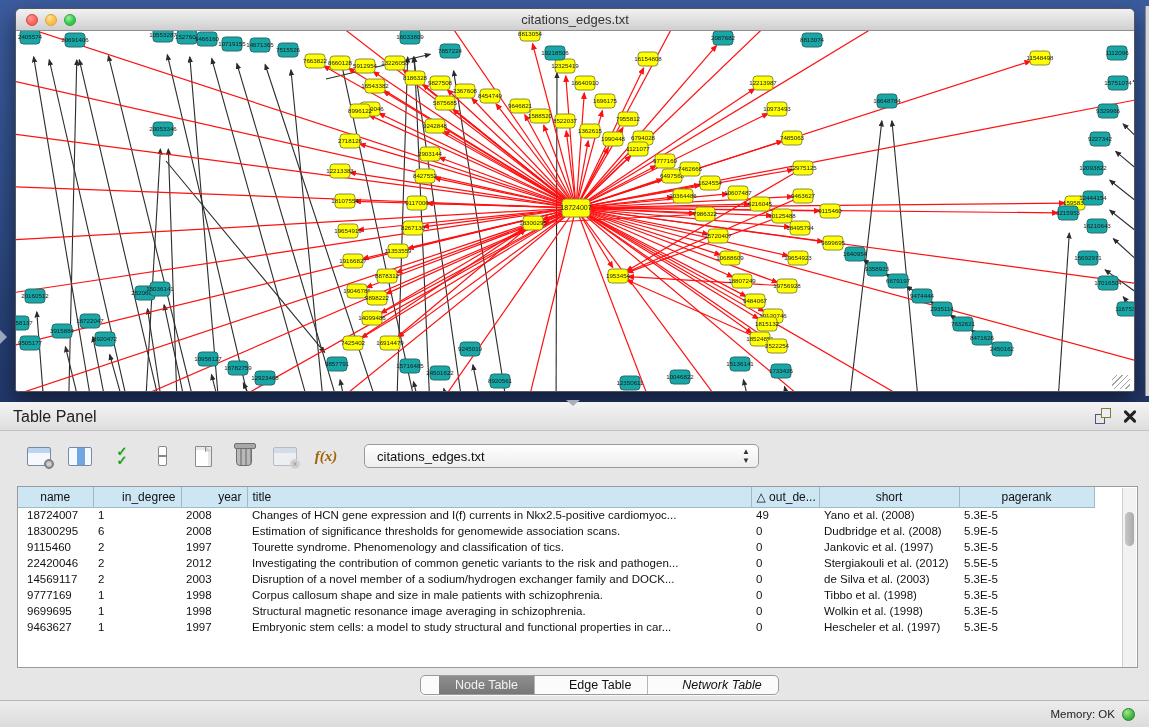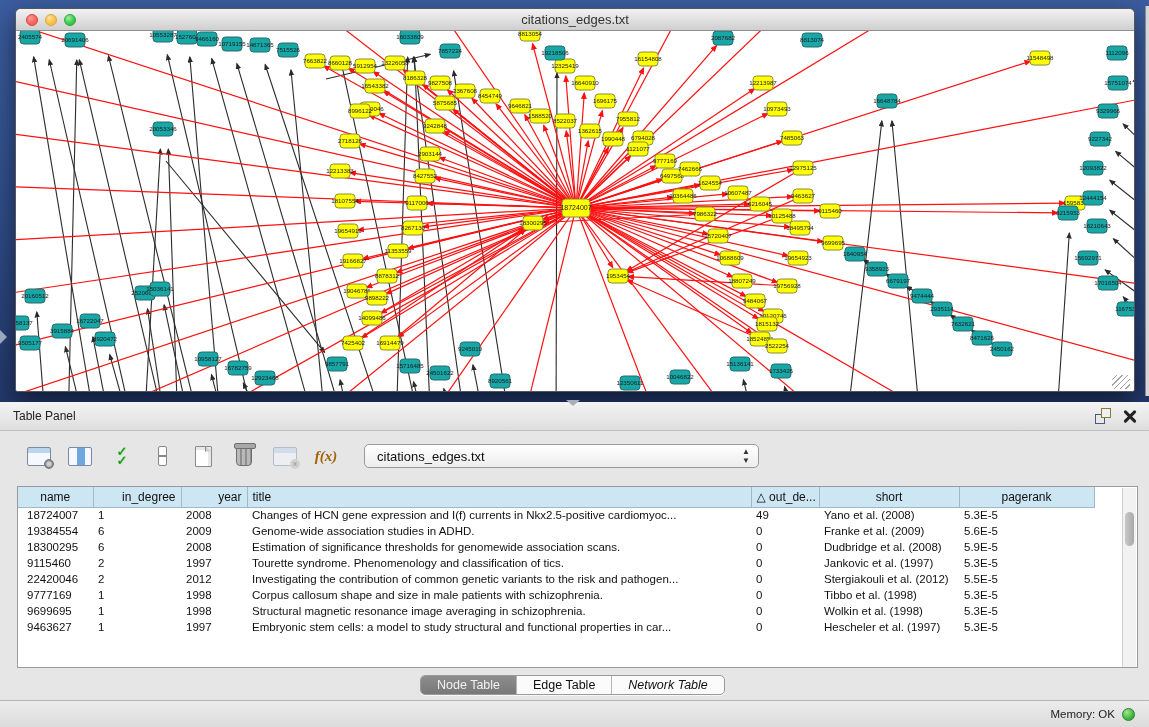--- a/index.html
+++ b/index.html
@@ -27,21 +27,21 @@
   .net-canvas { position:relative; width:100%; height:361px; background:#fff; overflow:hidden; }
   .net-canvas svg { display:block; }
   .resize-grip { position:absolute; right:4px; bottom:3px; width:18px; height:14px;
     background:repeating-linear-gradient(135deg,transparent 0 3px,#9a9a9a 3px 4px); opacity:.9; }
 
   
   .table-panel { position:absolute; left:0; top:402px; width:1149px; height:298px;
     background:#e6e6e6; }
   .panel-header { height:29px; background:linear-gradient(180deg,#f4f4f4,#dedede);
     border-bottom:1px solid #c2c2c2; position:relative; }
-  .panel-header .ph-title { font-size:12px; color:#222; line-height:29px; padding-left:13px; }
+  .panel-header .ph-title { font-size:16px; color:#222; line-height:29px; padding-left:13px; }
   .splitter-handle { position:absolute; left:566px; top:-2px; width:14px; height:6px;
     background:#aab0ba; clip-path:polygon(0 0,100% 0,50% 100%); }
   .panel-header-icons { position:absolute; right:12px; top:6px; display:flex; gap:12px; align-items:center; }
   .float-icon { position:relative; width:16px; height:16px; }
   .float-icon .sq1 { position:absolute; left:0; bottom:0; width:10px; height:10px; border:1.5px solid #4a5a7a; background:#e8e8e8;}
   .float-icon .sq2 { position:absolute; right:0; top:0; width:10px; height:10px; border:1.5px solid #8a7a3a; background:#efefef;}
   .close-icon { width:14px; height:14px; position:relative; }
   .close-icon:before,.close-icon:after { content:""; position:absolute; left:-1px; top:6px;
     width:16px; height:3px; background:#222; border-radius:2px; }
   .close-icon:before { transform:rotate(45deg);} .close-icon:after { transform:rotate(-45deg);}
@@ -87,21 +87,21 @@
   table.grid td { height:16px; padding:0 5px; overflow:hidden; white-space:nowrap; }
   table.grid td.first { padding-left:9px; }
   .vscroll { position:absolute; right:1px; top:1px; width:14px; height:179px; background:#f2f2f2;
     border-left:1px solid #d0d0d0; }
   .vscroll .thumb { position:absolute; left:2px; top:24px; width:9px; height:34px;
     background:linear-gradient(90deg,#c8c8c8,#a9a9a9); border-radius:5px; }
 
   .seg-tabs { position:absolute; left:420px; top:273px; display:flex; height:20px;
     border:1px solid #9a9a9a; border-radius:5px; overflow:hidden; background:#fbfbfb;
     box-shadow:0 1px 0 rgba(255,255,255,.7); }
-  .seg { font-size:12.5px; line-height:19px; padding:0 16px; color:#111; border-right:1px solid #b5b5b5; }
+  .seg { font-size:12.5px; line-height:19px; padding:0 16px; color:#111; border-right:1px solid #b5b5b5;margin-left:18px; }
   .seg:last-child { border-right:none;font-style:italic; }
   .seg.active { background:linear-gradient(180deg,#8d8d8d,#787878); color:#f2f2f2; }
 
   .statusbar { position:absolute; left:0; top:700px; width:1149px; height:27px;
     background:linear-gradient(180deg,#ececec,#dcdcdc); border-top:1px solid #b5b5b5;
     display:flex; align-items:center; justify-content:flex-end; padding-right:14px; gap:7px; }
   .statusbar .mem { font-size:11.5px; color:#222; }
   .mem-dot { width:13px; height:13px; border-radius:50%;
     background:radial-gradient(circle at 35% 30%,#9fe88f,#3db23a 65%); border:1px solid #2a7f28; }
 </style>
@@ -895,30 +895,20 @@
             <td class="first">18724007</td>
             <td>1</td>
             <td>2008</td>
             <td>Changes of HCN gene expression and I(f) currents in Nkx2.5-positive cardiomyoc...</td>
             <td>49</td>
             <td>Yano et al. (2008)</td>
             <td>5.3E-5</td>
             <td></td>
           </tr>
           <tr>
-            <td class="first">19384554</td>
-            <td>6</td>
-            <td>2009</td>
-            <td>Genome-wide association studies in ADHD.</td>
-            <td>0</td>
-            <td>Franke et al. (2009)</td>
-            <td>5.6E-5</td>
-            <td></td>
-          </tr>
-          <tr>
             <td class="first">18300295</td>
             <td>6</td>
             <td>2008</td>
             <td>Estimation of significance thresholds for genomewide association scans.</td>
             <td>0</td>
             <td>Dudbridge et al. (2008)</td>
             <td>5.9E-5</td>
             <td></td>
           </tr>
           <tr>
@@ -932,20 +922,30 @@
             <td></td>
           </tr>
           <tr>
             <td class="first">22420046</td>
             <td>2</td>
             <td>2012</td>
             <td>Investigating the contribution of common genetic variants to the risk and pathogen...</td>
             <td>0</td>
             <td>Stergiakouli et al. (2012)</td>
             <td>5.5E-5</td>
+            <td></td>
+          </tr>
+          <tr>
+            <td class="first">14569117</td>
+            <td>2</td>
+            <td>2003</td>
+            <td>Disruption of a novel member of a sodium/hydrogen exchanger family and DOCK...</td>
+            <td>0</td>
+            <td>de Silva et al. (2003)</td>
+            <td>5.3E-5</td>
             <td></td>
           </tr>
           <tr>
             <td class="first">9777169</td>
             <td>1</td>
             <td>1998</td>
             <td>Corpus callosum shape and size in male patients with schizophrenia.</td>
             <td>0</td>
             <td>Tibbo et al. (1998)</td>
             <td>5.3E-5</td>

